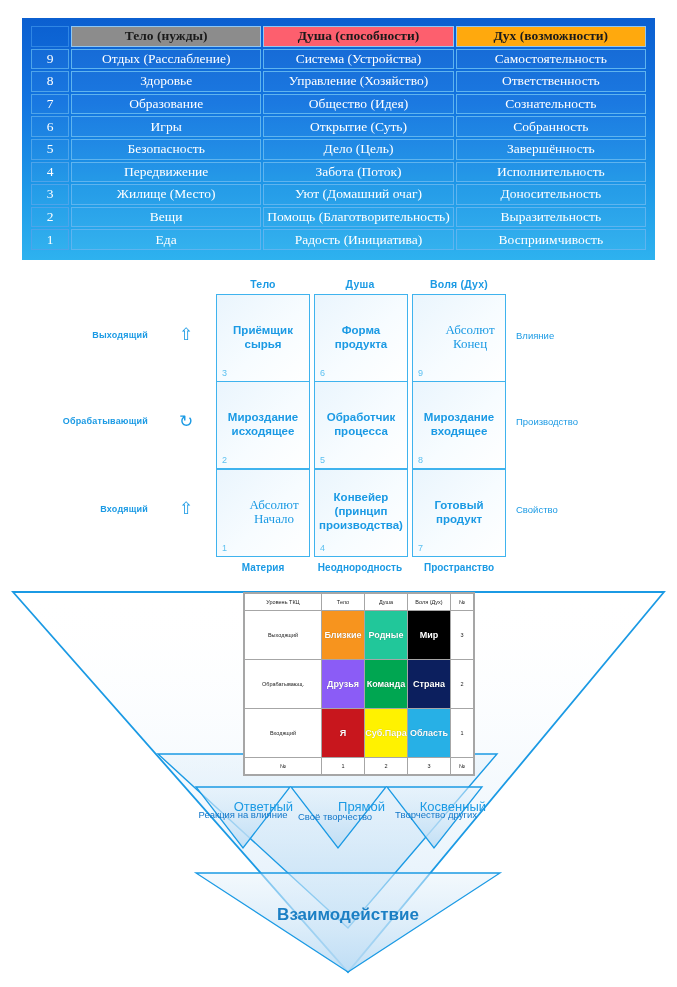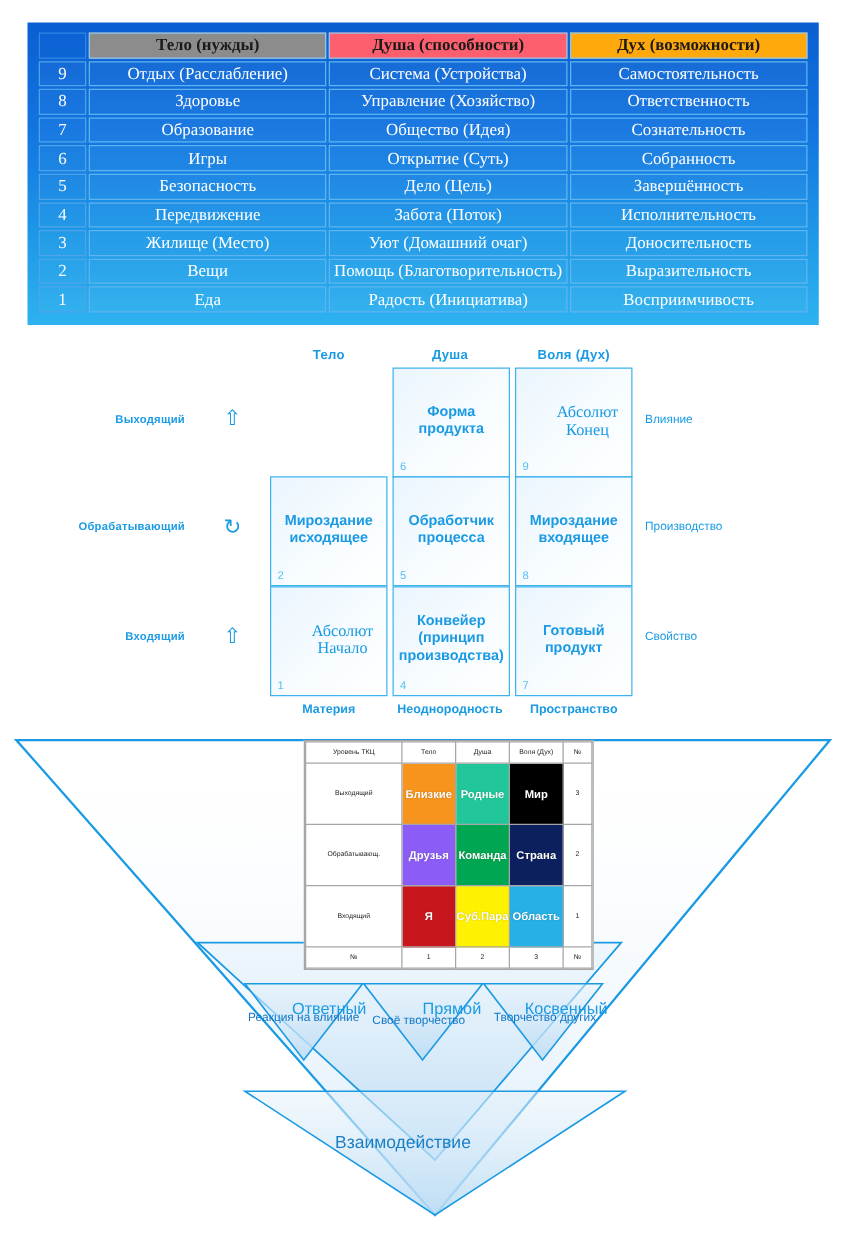--- a/index.html
+++ b/index.html
@@ -209,24 +209,24 @@
   }
   .tri-sub {
     position: absolute;
     font-size: 13px;
     color: #1b9ae4;
     text-align: right;
     white-space: nowrap;
   }
   .tri-big {
     position: absolute;
-    font-size: 14px;
-    font-weight: normal;
+    font-size: 17px;
+    font-weight: bold;
     color: #1b7fc4;
-    text-align: left;
+    text-align: center;
     white-space: nowrap;
   }
 </style>
 </head>
 <body>
 
 <div id="needs-panel">
   <table id="needs-table">
     <tbody>
       <tr>
@@ -304,20 +304,24 @@
   <div class="g-rowlabel" style="left:28px;  top:236px;">Входящий</div>
 
   <div class="g-icon" style="left:175px; top:58px;">⇧</div>
   <div class="g-icon" style="left:175px; top:145px;">↻</div>
   <div class="g-icon" style="left:175px; top:232px;">⇧</div>
 
   <div class="g-rowlabel-right" style="left:516px; top:62px;">Влияние</div>
   <div class="g-rowlabel-right" style="left:516px; top:148px;">Производство</div>
   <div class="g-rowlabel-right" style="left:516px; top:236px;">Свойство</div>
 
+  <div class="g-box" style="left:216px; top:26px;">
+    <div class="g-title">Приёмщик<br>сырья</div>
+    <div class="g-idx">3</div>
+  </div>
   <div class="g-box" style="left:314px; top:26px;">
     <div class="g-title">Форма<br>продукта</div>
     <div class="g-idx">6</div>
   </div>
   <div class="g-box serif" style="left:412px; top:26px;">
     <div class="g-title">Абсолют<br>Конец</div>
     <div class="g-idx">9</div>
   </div>
 
   <div class="g-box" style="left:216px; top:113px;">

